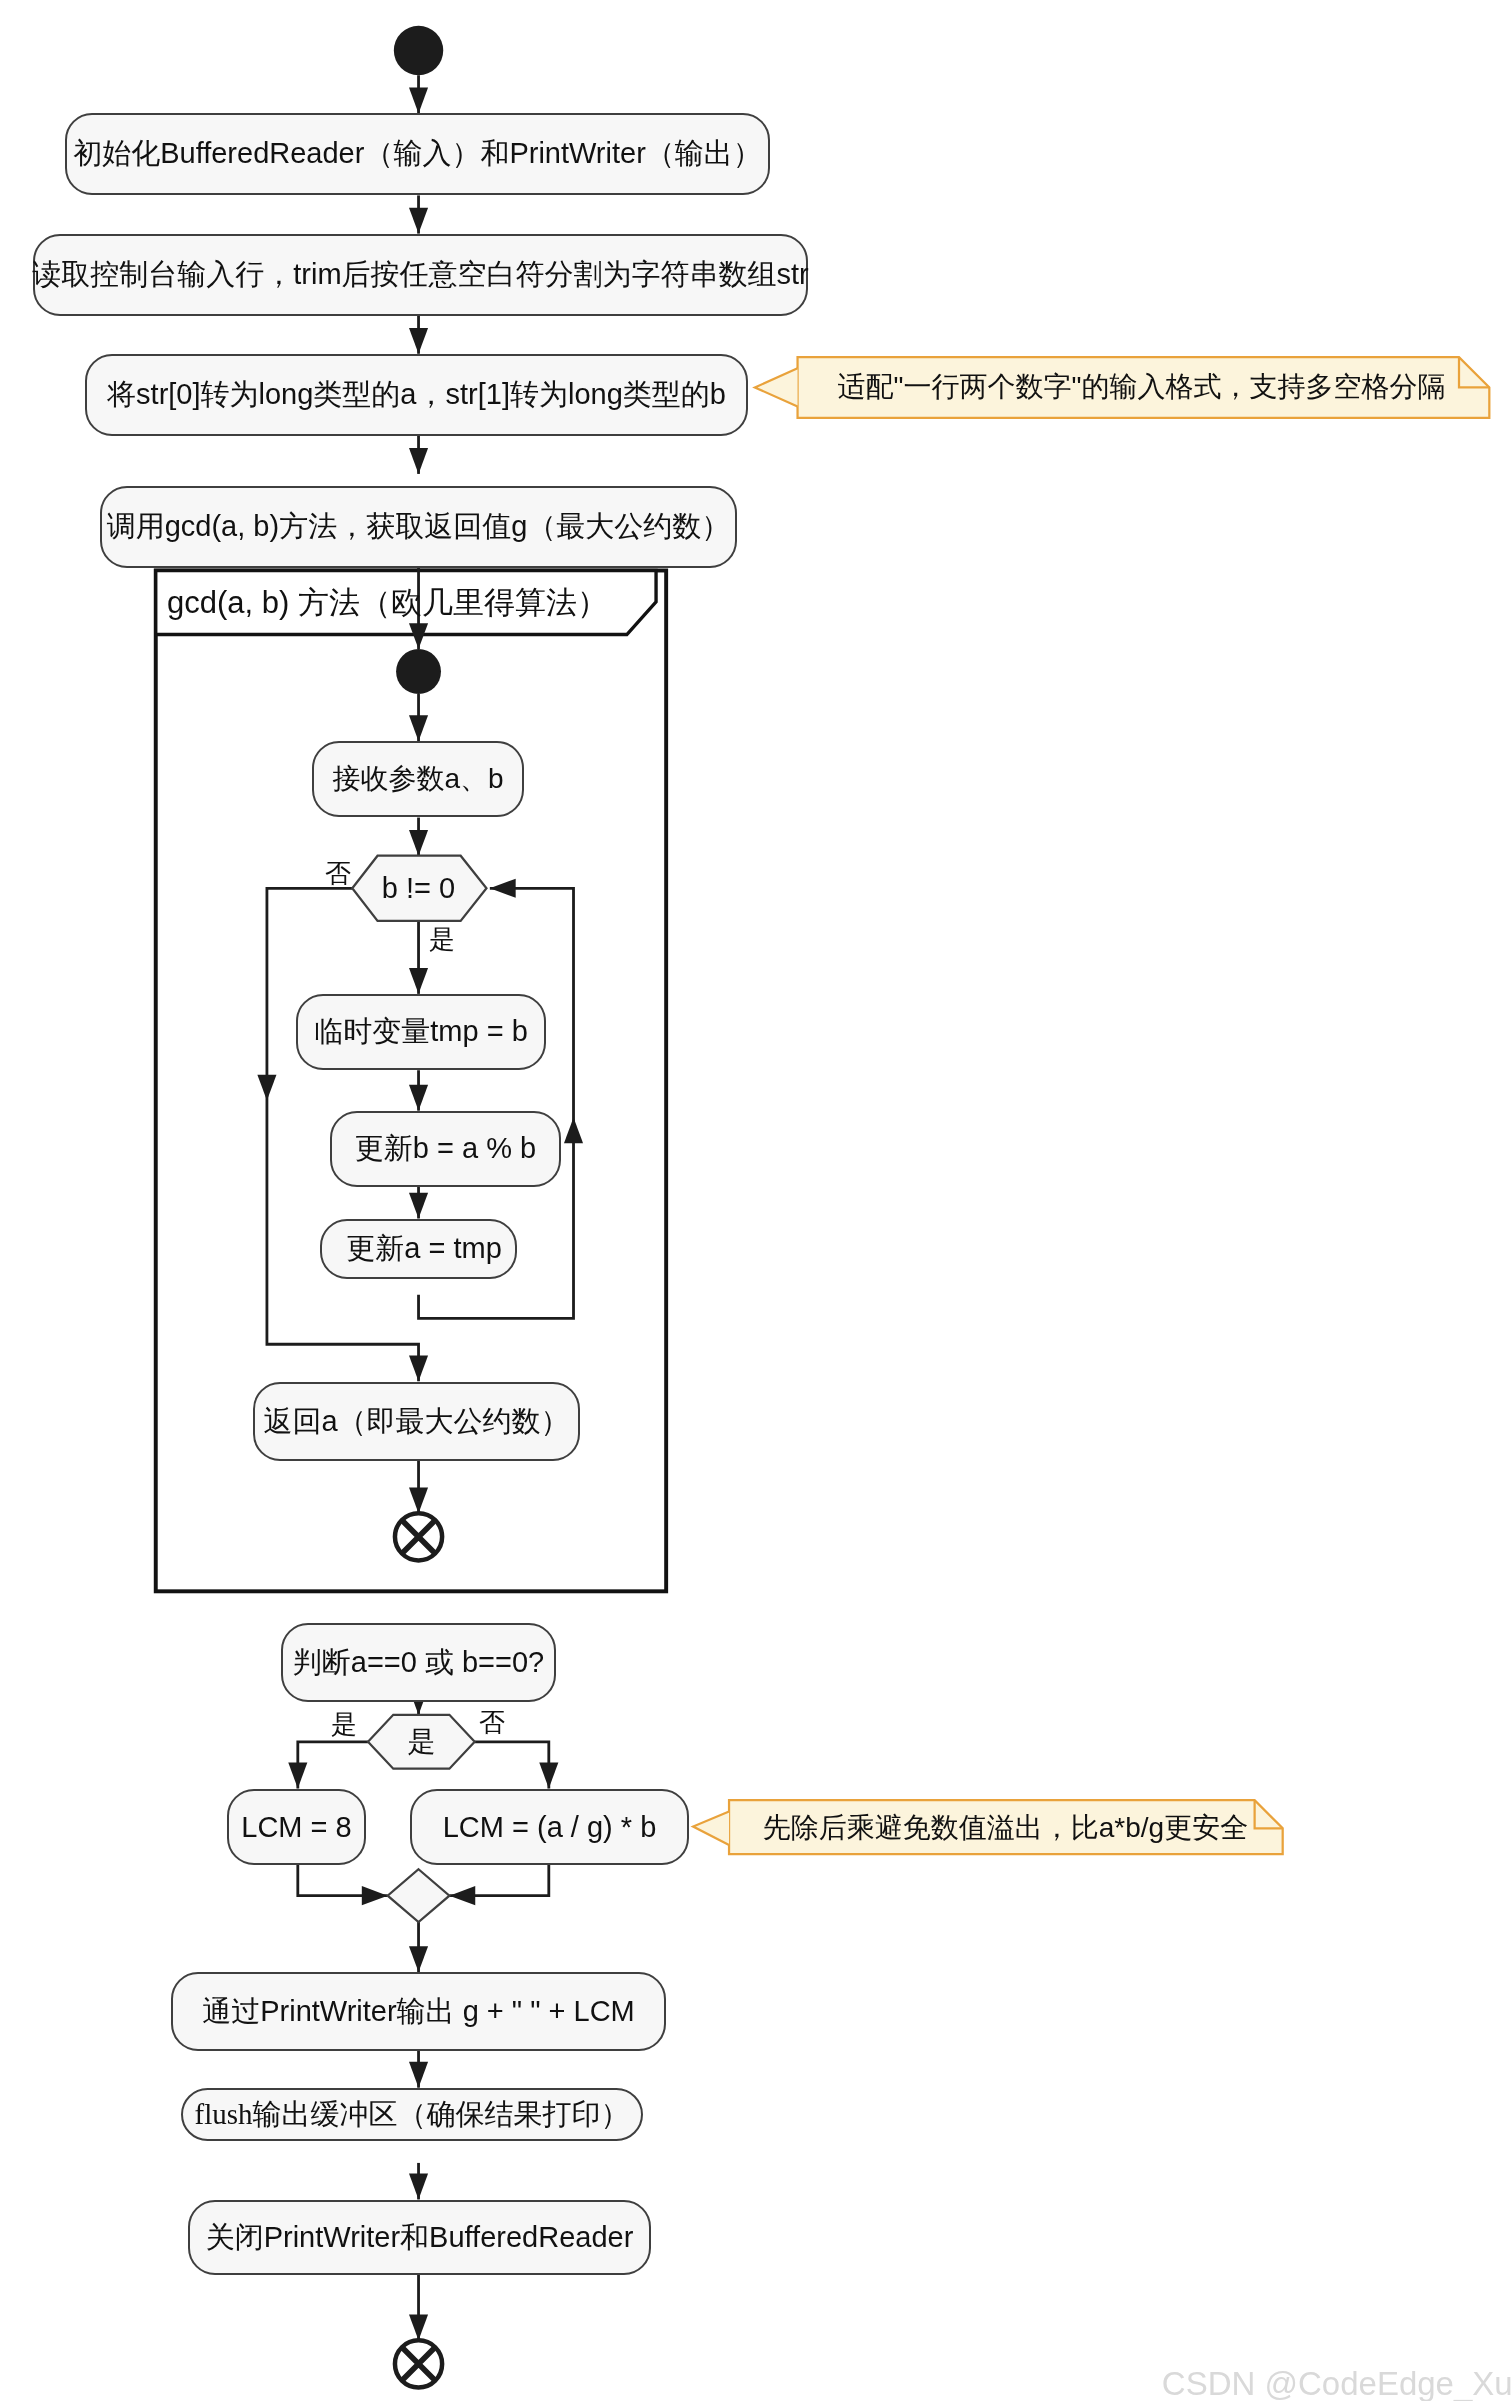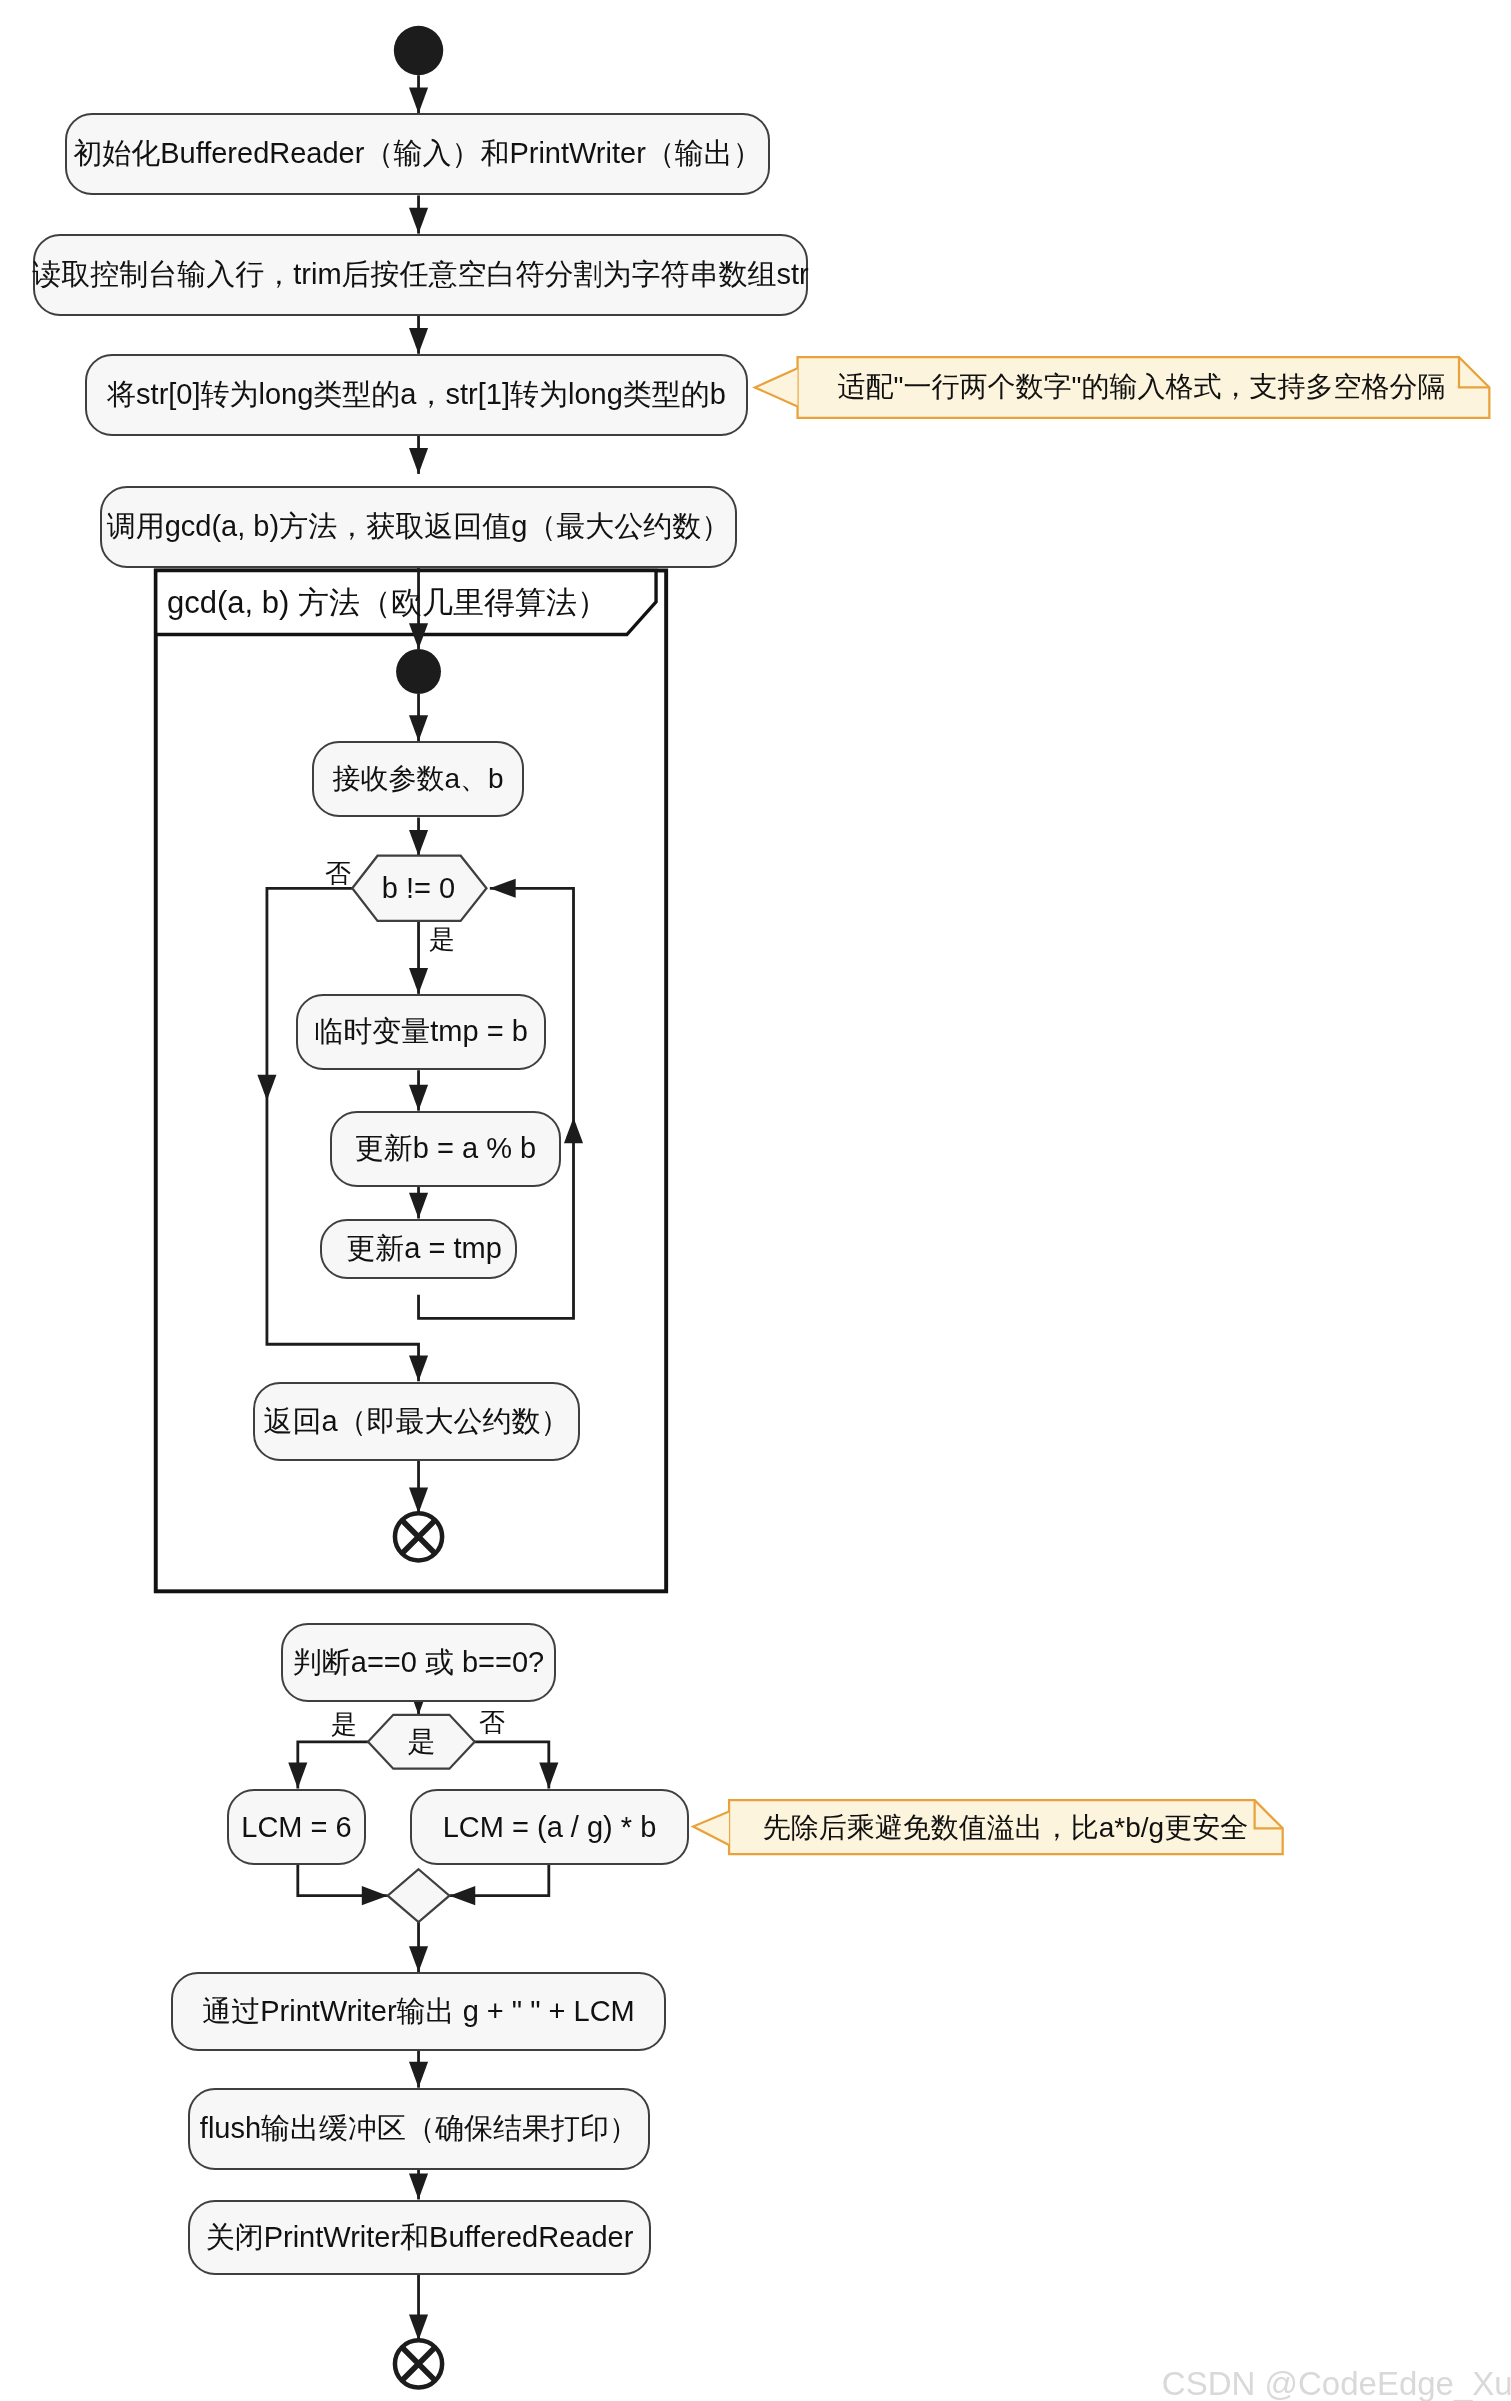--- a/index.html
+++ b/index.html
@@ -118,24 +118,24 @@
   <div class="txt edgelbl" style="left:418px;top:924px;width:48px;height:30px;">是</div>
   <div class="txt activity" style="left:296px;top:994px;width:250px;height:76px;">临时变量tmp = b</div>
   <div class="txt activity" style="left:310px;top:1111px;width:231px;height:76px;margin-left:20px;">更新b = a % b</div>
   <div class="txt activity" style="left:320px;top:1219px;width:197px;height:60px;padding-left:11px;">更新a = tmp</div>
   <div class="txt activity" style="left:253px;top:1382px;width:327px;height:79px;">返回a（即最大公约数）</div>
 
   <div class="txt activity" style="left:281px;top:1623px;width:275px;height:79px;">判断a==0 或 b==0?</div>
   <div class="txt hexlbl" style="left:368px;top:1715px;width:107px;height:54px;font-size:28px;">是</div>
   <div class="txt edgelbl" style="left:320px;top:1709px;width:48px;height:30px;">是</div>
   <div class="txt edgelbl" style="left:468px;top:1707px;width:48px;height:30px;">否</div>
-  <div class="txt activity" style="left:227px;top:1789px;width:139px;height:76px;">LCM = 6</div>
+  <div class="txt activity" style="left:227px;top:1789px;width:139px;height:76px;">LCM = 8</div>
   <div class="txt activity" style="left:410px;top:1789px;width:279px;height:76px;">LCM = (a / g) * b</div>
   <div class="txt activity" style="left:171px;top:1972px;width:495px;height:79px;">通过PrintWriter输出 g + " " + LCM</div>
-  <div class="txt activity" style="left:188px;top:2088px;width:462px;height:82px;">flush输出缓冲区（确保结果打印）</div>
+  <div class="txt activity" style="left:181px;top:2088px;width:462px;height:53px;font-family:Liberation Serif, serif;">flush输出缓冲区（确保结果打印）</div>
   <div class="txt activity" style="left:188px;top:2200px;width:463px;height:75px;">关闭PrintWriter和BufferedReader</div>
 
   <div class="txt notetxt" style="left:803px;top:359px;width:677px;height:56px;">适配"一行两个数字"的输入格式，支持多空格分隔</div>
   <div class="txt notetxt" style="left:733px;top:1802px;width:545px;height:52px;">先除后乘避免数值溢出，比a*b/g更安全</div>
 
   <div class="watermark">CSDN @CodeEdge_Xu</div>
 </div>
 
 
 </body></html>

